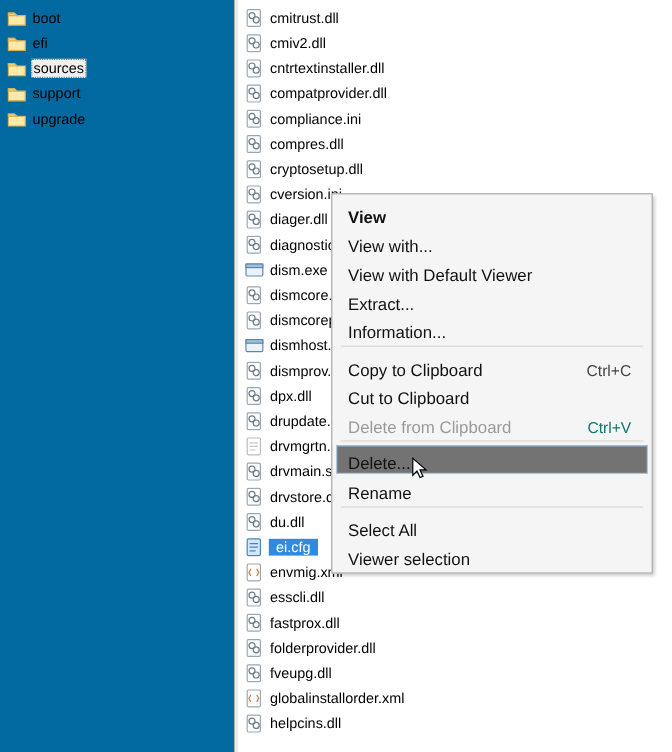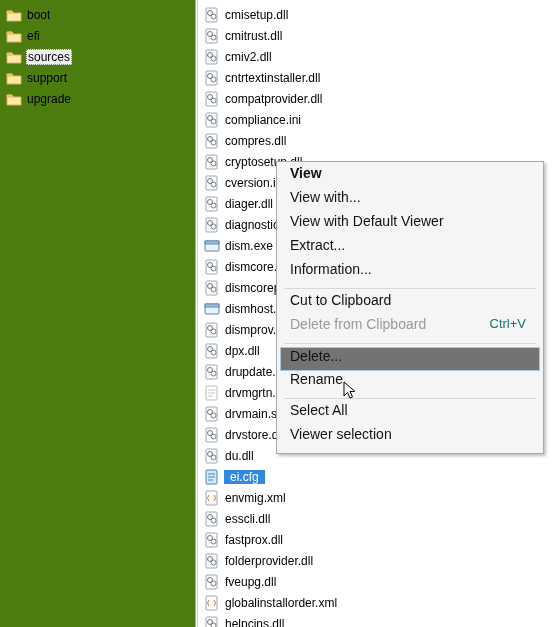--- a/index.html
+++ b/index.html
@@ -15,21 +15,21 @@
     position: relative;
   }
   .pane-wrap {
     display: flex;
     width: 560px;
     height: 627px;
   }
   .tree-pane {
     width: 195px;
     padding: 4px 0 0 4px;
-    background: #4d7c0f;
+    background: #0369a1;
   }
   .divider {
     width: 3px;
     background: #fff;
     border-left: 1px solid #b0b0b0;
     border-right: 1px solid #d4d4d4;
   }
   .file-pane {
     flex: 1;
     padding: 4px 0 0 4px;
@@ -71,21 +71,21 @@
     width: 268px;
     background: #f5f5f5;
     border: 1px solid #a9a9a9;
     box-shadow: 2px 2px 3px rgba(0,0,0,.25);
     padding: 3px;
     font-size: 14px;
   }
   .ctx-item {
     display: flex;
     justify-content: space-between;
-    align-items: flex-start;
+    align-items: flex-end;
     height: 24px;
     padding: 0 14px 0 10px;
     color: #111;
   }
   .ctx-item.bold { font-weight: 700; }
   .ctx-item.disabled { color: #9a9a9a; }
   .ctx-item.hover {
     background: #737373;
     border: 1px solid #a6c8e6;
     height: 24px;
@@ -154,28 +154,20 @@
       </div>
     </div>
   <div class="divider"></div>
   <div class="file-pane" id="file-pane">
       <div class="file-item">
         <span class="icon">
           <svg width="16" height="16">
             <use href="#ic-dll"></use>
           </svg>
         </span>
-        <span class="label">cmisetup.dll</span>
-      </div>
-      <div class="file-item">
-        <span class="icon">
-          <svg width="16" height="16">
-            <use href="#ic-dll"></use>
-          </svg>
-        </span>
         <span class="label">cmitrust.dll</span>
       </div>
       <div class="file-item">
         <span class="icon">
           <svg width="16" height="16">
             <use href="#ic-dll"></use>
           </svg>
         </span>
         <span class="label">cmiv2.dll</span>
       </div>
@@ -408,20 +400,24 @@
     <div class="ctx-item">
       <span>View with Default Viewer</span>
     </div>
     <div class="ctx-item">
       <span>Extract...</span>
     </div>
     <div class="ctx-item">
       <span>Information...</span>
     </div>
     <div class="ctx-sep"></div>
+    <div class="ctx-item">
+      <span>Copy to Clipboard</span>
+      <span class="ctx-shortcut">Ctrl+C</span>
+    </div>
     <div class="ctx-item">
       <span>Cut to Clipboard</span>
     </div>
     <div class="ctx-item disabled">
       <span>Delete from Clipboard</span>
       <span class="ctx-shortcut">Ctrl+V</span>
     </div>
     <div class="ctx-sep"></div>
     <div class="ctx-item hover">
       <span>Delete...</span>

